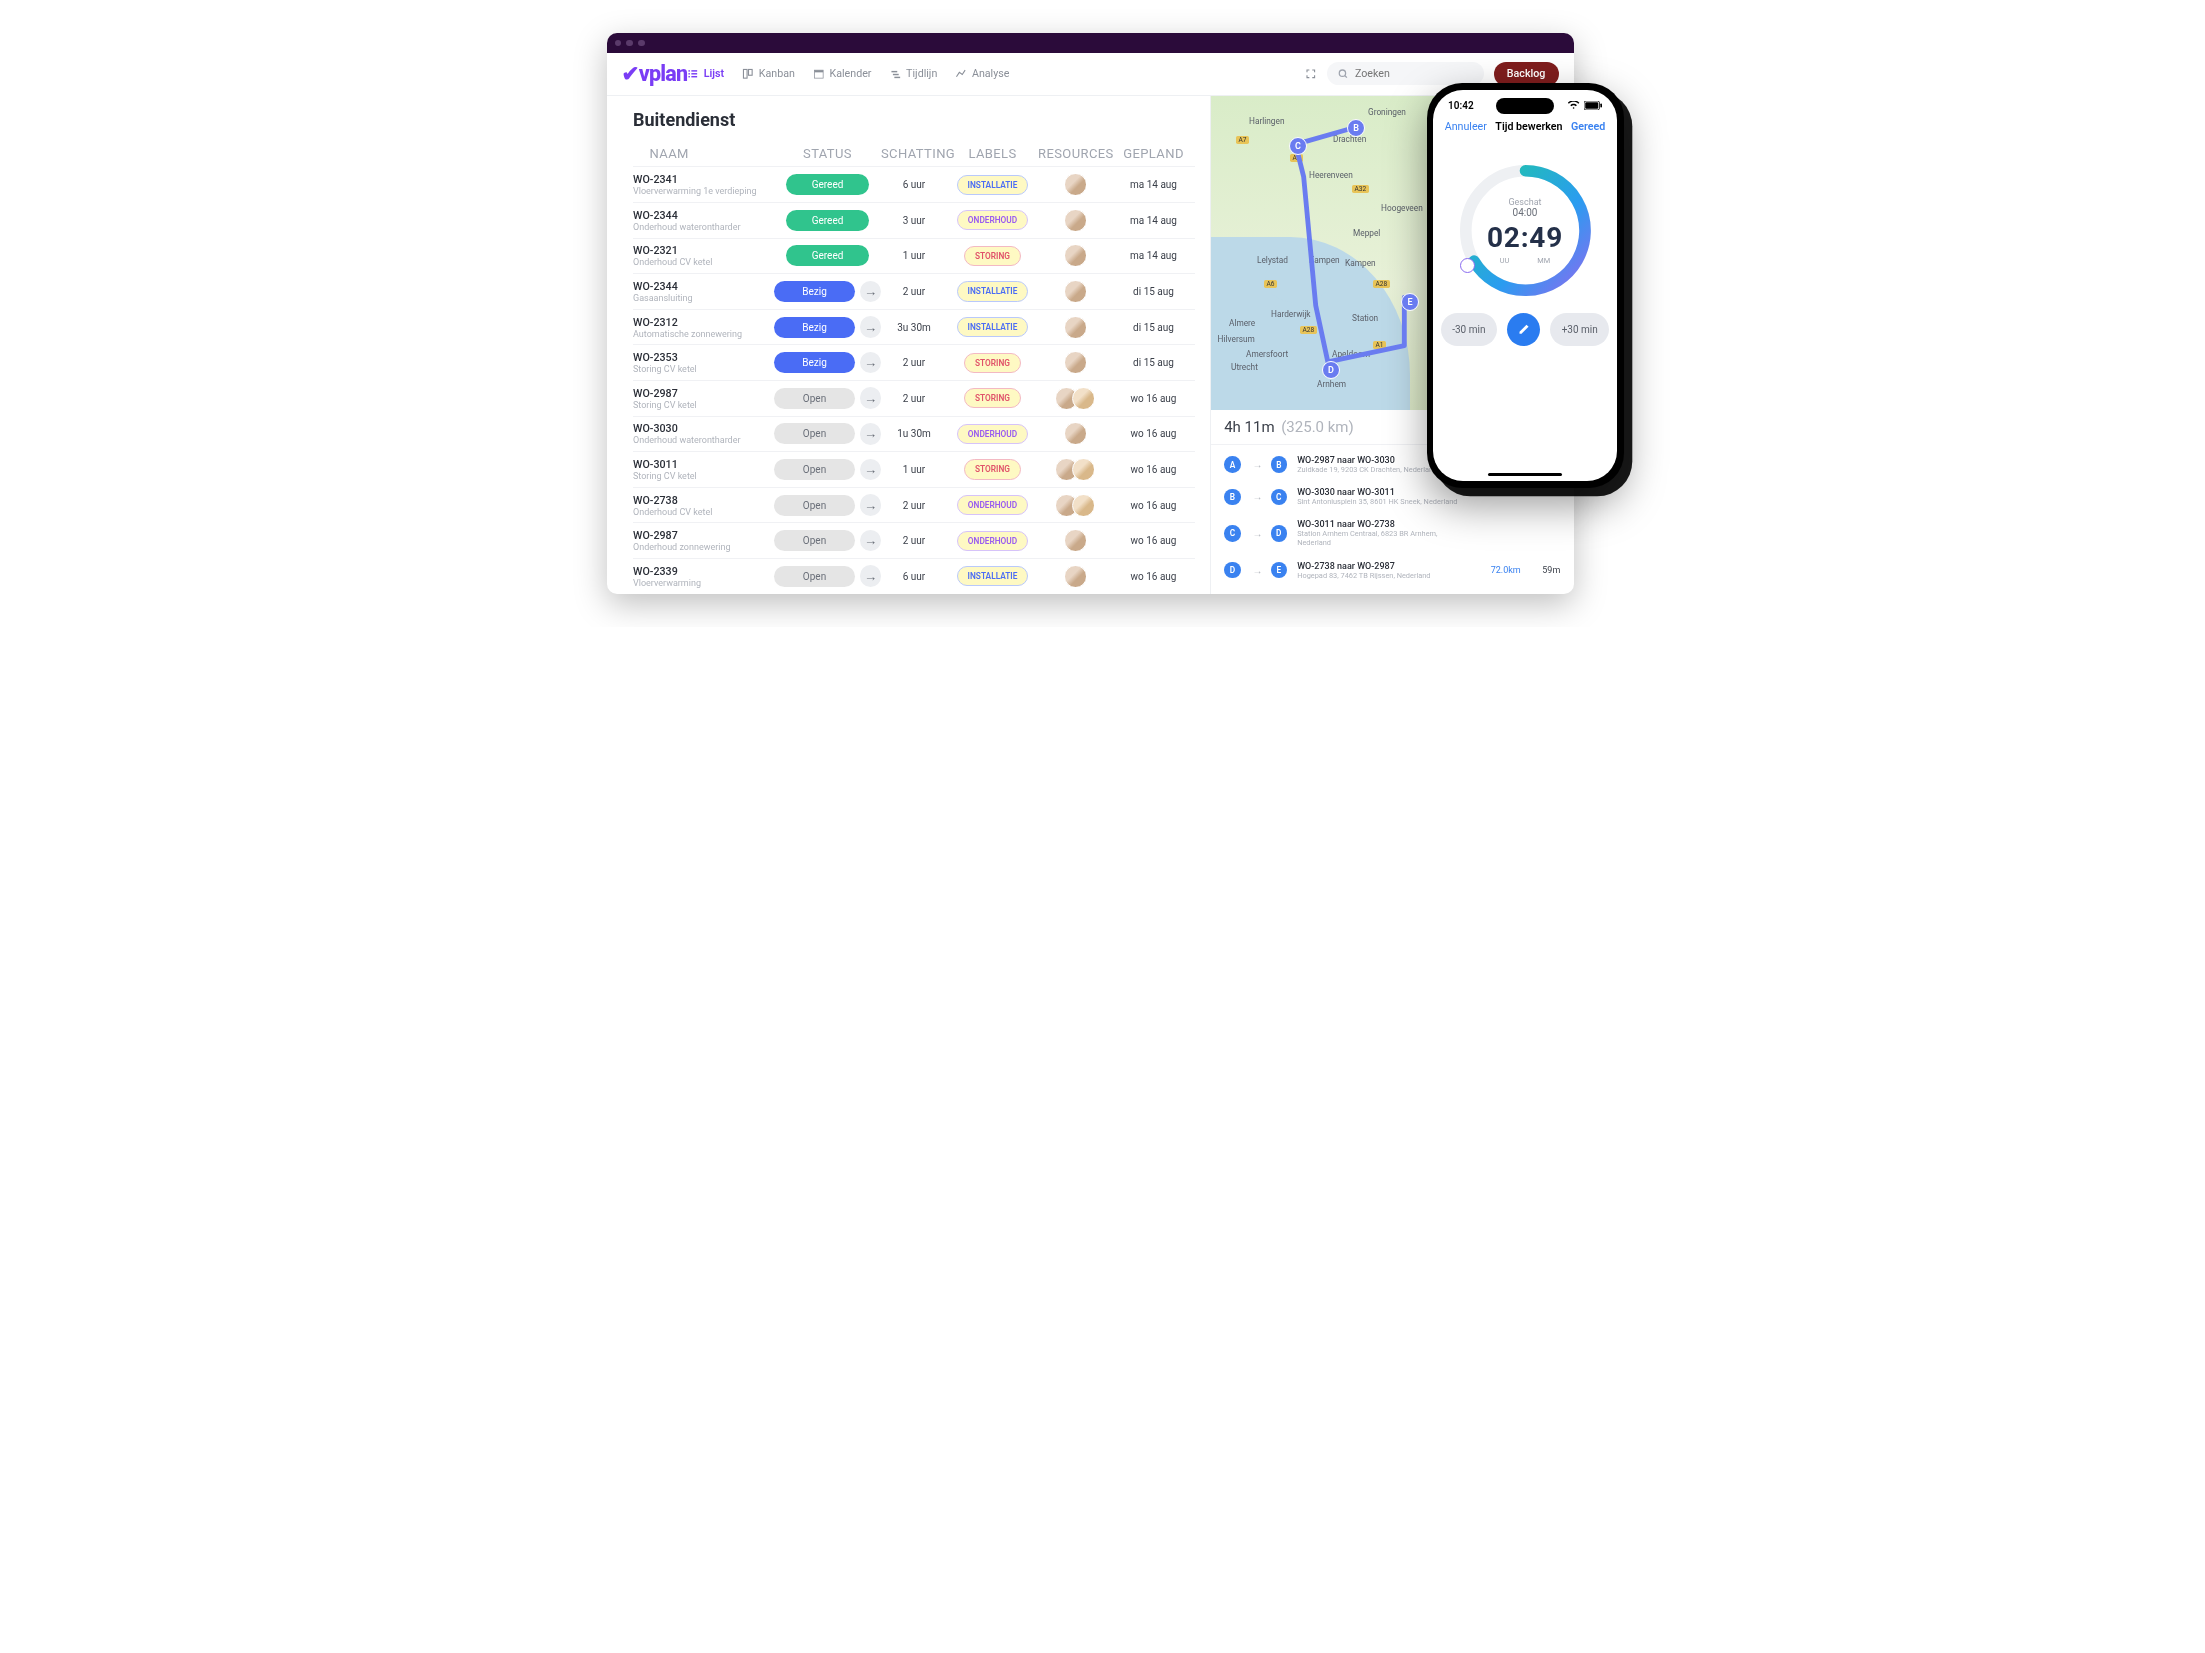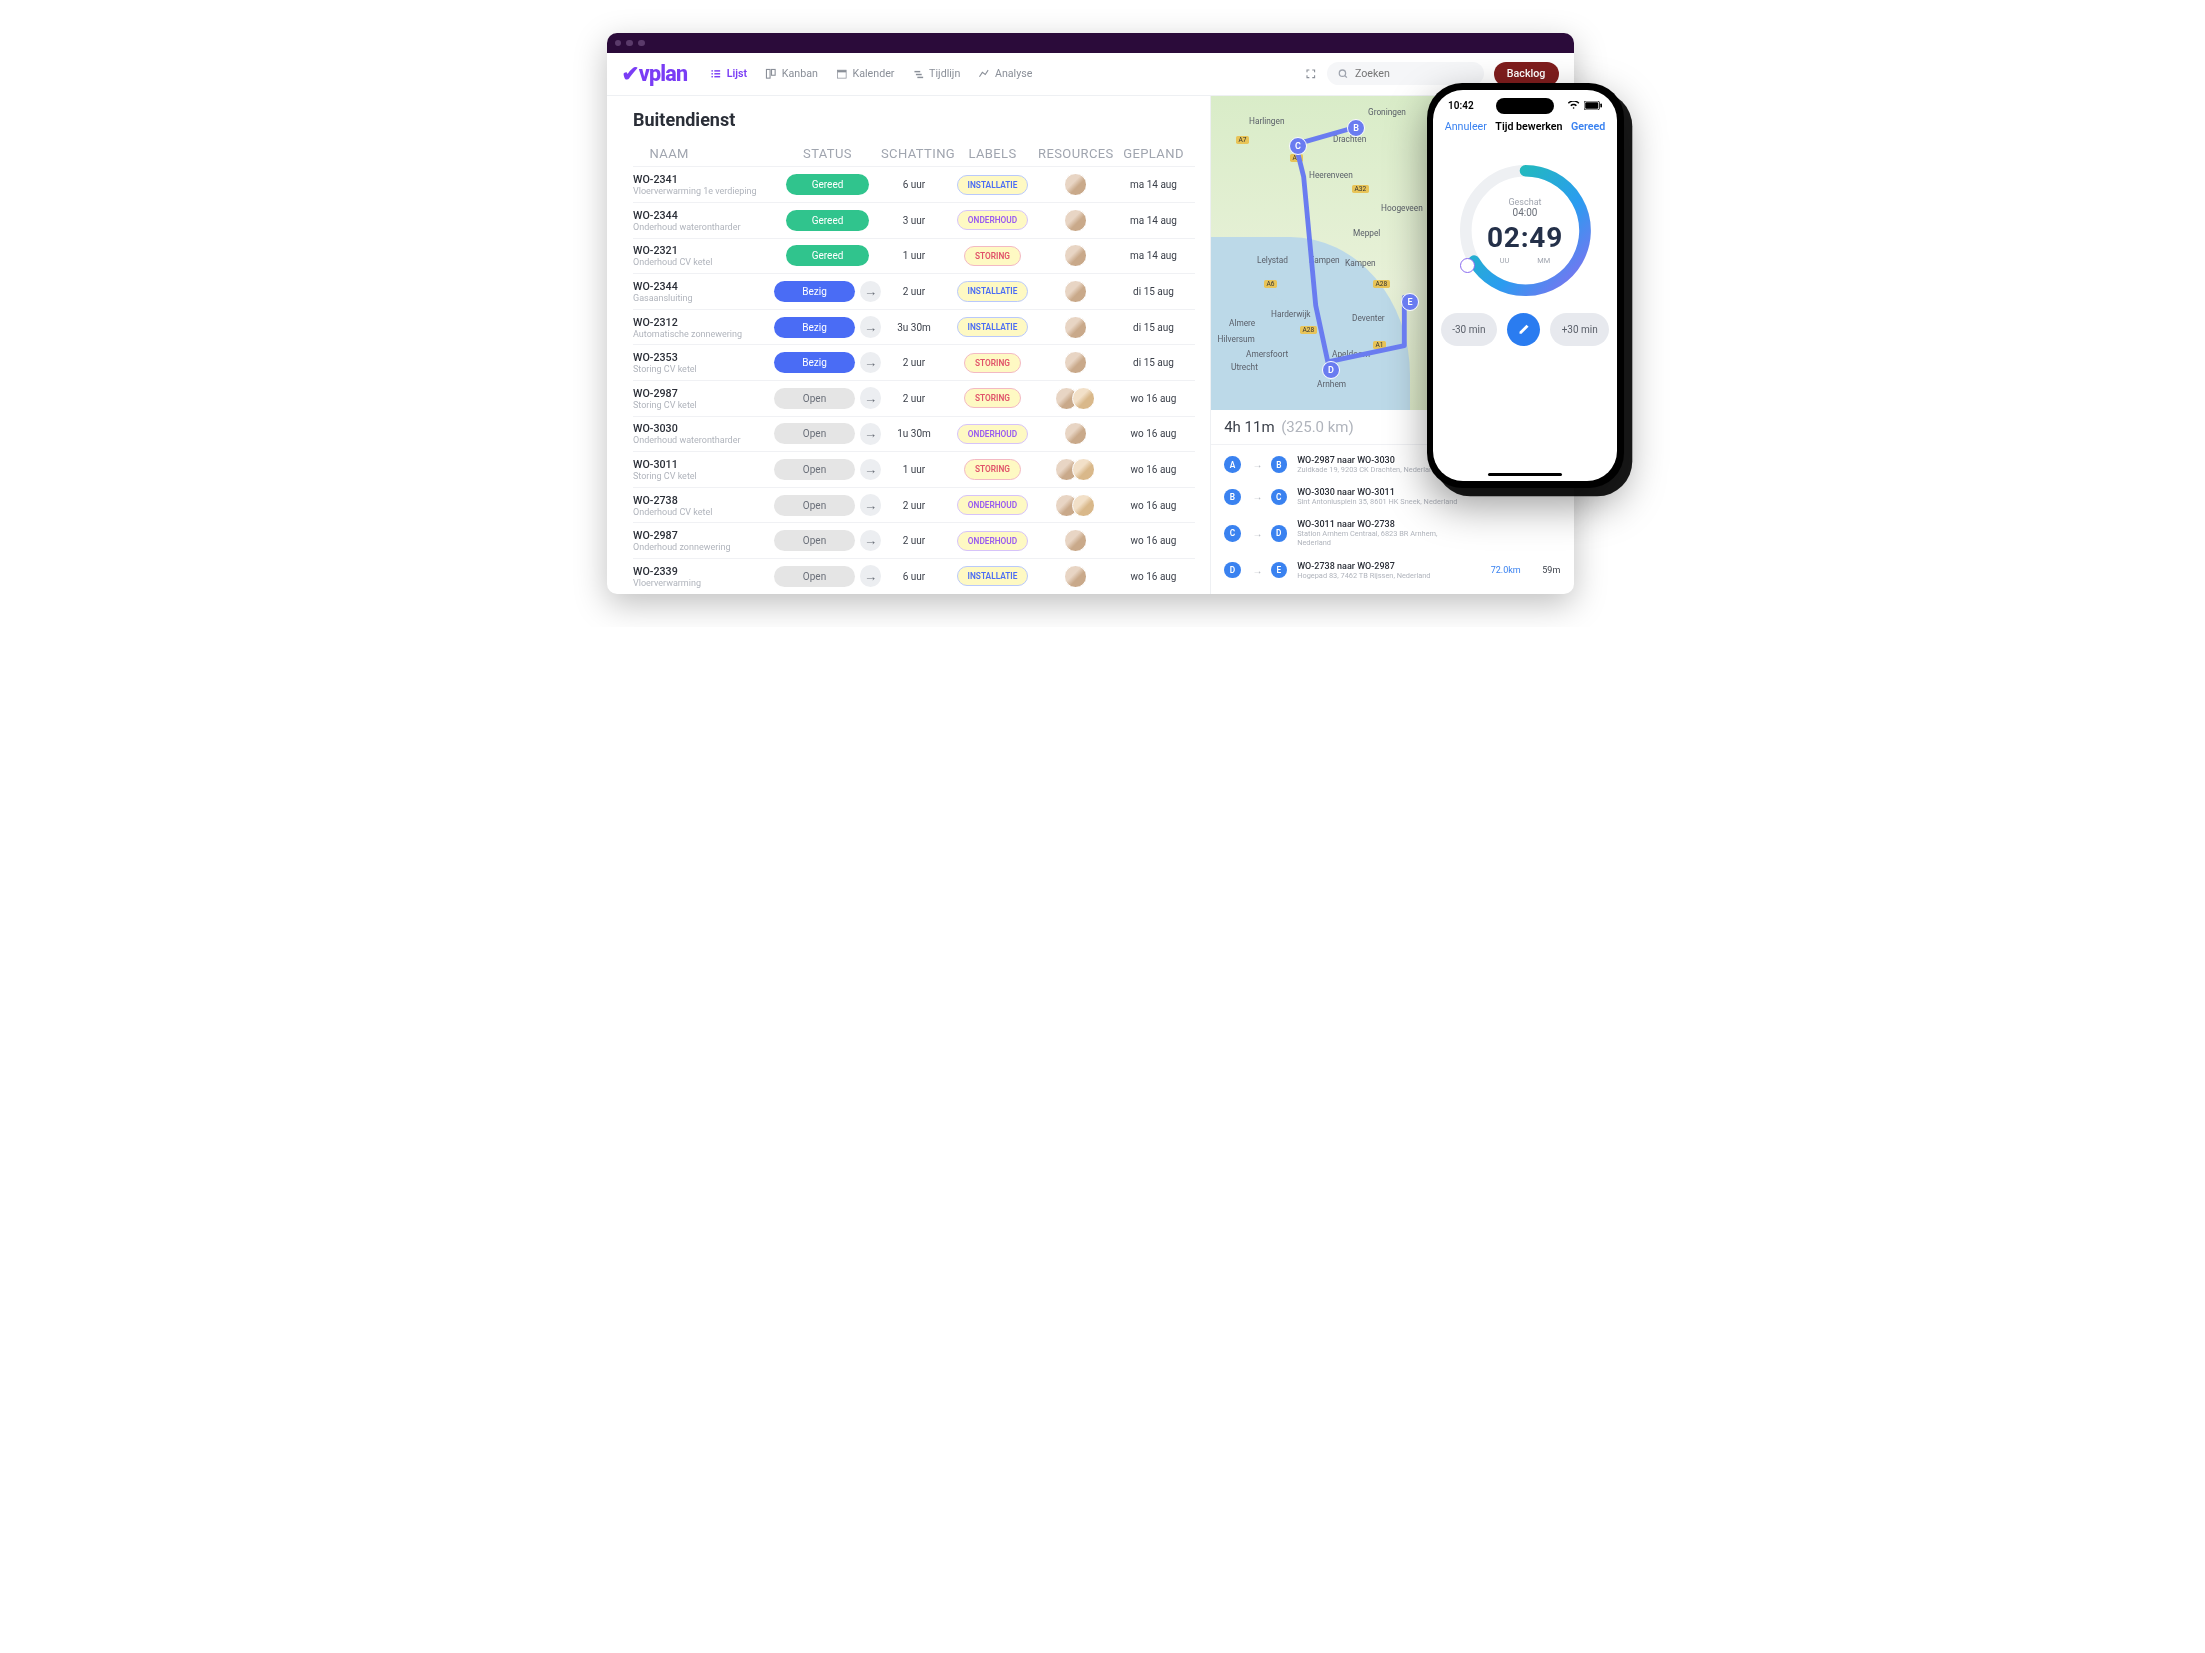--- a/index.html
+++ b/index.html
@@ -9,21 +9,21 @@
 
 .desktop {
   width: 967px;
   border-radius: 10px;
   overflow: hidden;
   box-shadow: 0 10px 33px rgba(0,0,0,.25);
   background: #fff;
 }
 .titlebar { background:#2b0b3a; height:20px; display:flex; align-items:center; padding:0 8.3px; gap:5px; }
 .dot{ width:6.6px; height:6.6px; border-radius:50%; background:#5a3a6a;}
-.topbar{ display:flex; align-items:center; padding:8.3px 15px; gap:23px; border-bottom:0.8px solid #eef0f3;}
+.topbar{ display:flex; align-items:center; padding:8.3px 15px; border-bottom:0.8px solid #eef0f3;}
 .logo{ font-weight:800; font-size:21.5px; color:#7a3df5; letter-spacing:-0.8px;}
 .logo .check{ color:#7a3df5;}
 .viewtabs{ display:flex; gap:18px;}
 .vtab{ display:flex; align-items:center; gap:5px; font-size:10.7px; color:#8a8f98; cursor:pointer;}
 .vtab.active{ color:#7a3df5; font-weight:600;}
 .vtab svg{ width:11.6px; height:11.6px;}
 .topbar-right{ margin-left:auto; display:flex; align-items:center; gap:10px;}
 .expand-icon{ width:11.6px; height:11.6px; color:#8a8f98;}
 .search{ display:flex; align-items:center; background:#f5f6f8; border-radius:16.5px; padding:5px 11.6px; width:157px;}
 .search svg{ width:11.6px; height:11.6px; color:#a0a5af; margin-right:6.6px;}
@@ -396,21 +396,21 @@
         <span class="city" style="left:142px;top:132px">Meppel</span>
         <span class="city" style="left:46px;top:159px">Lelystad</span>
         <span class="city" style="left:98px;top:159px">Kampen</span>
         <span class="city" style="left:134px;top:162px">Kampen</span>
         <span class="city" style="left:18px;top:222px">Almere</span>
         <span class="city" style="left:6.6px;top:238px">Hilversum</span>
         <span class="city" style="left:35px;top:253px">Amersfoort</span>
         <span class="city" style="left:20px;top:266px">Utrecht</span>
         <span class="city" style="left:60px;top:213px">Harderwijk</span>
         <span class="city" style="left:121px;top:253px">Apeldoorn</span>
-        <span class="city" style="left:141px;top:217px">Deventer</span>
+        <span class="city" style="left:141px;top:217px">Station</span>
         <span class="city" style="left:106px;top:283px">Arnhem</span>
         <span class="roadtag" style="left:25px;top:40px">A7</span>
         <span class="roadtag" style="left:79px;top:58px">A7</span>
         <span class="roadtag" style="left:141px;top:89px">A32</span>
         <span class="roadtag" style="left:53px;top:184px">A6</span>
         <span class="roadtag" style="left:162px;top:184px">A28</span>
         <span class="roadtag" style="left:89px;top:230px">A28</span>
         <span class="roadtag" style="left:162px;top:245px">A1</span>
         <div class="routebar">ROUTEBESCHRIJVING ACT</div>
       </div>

